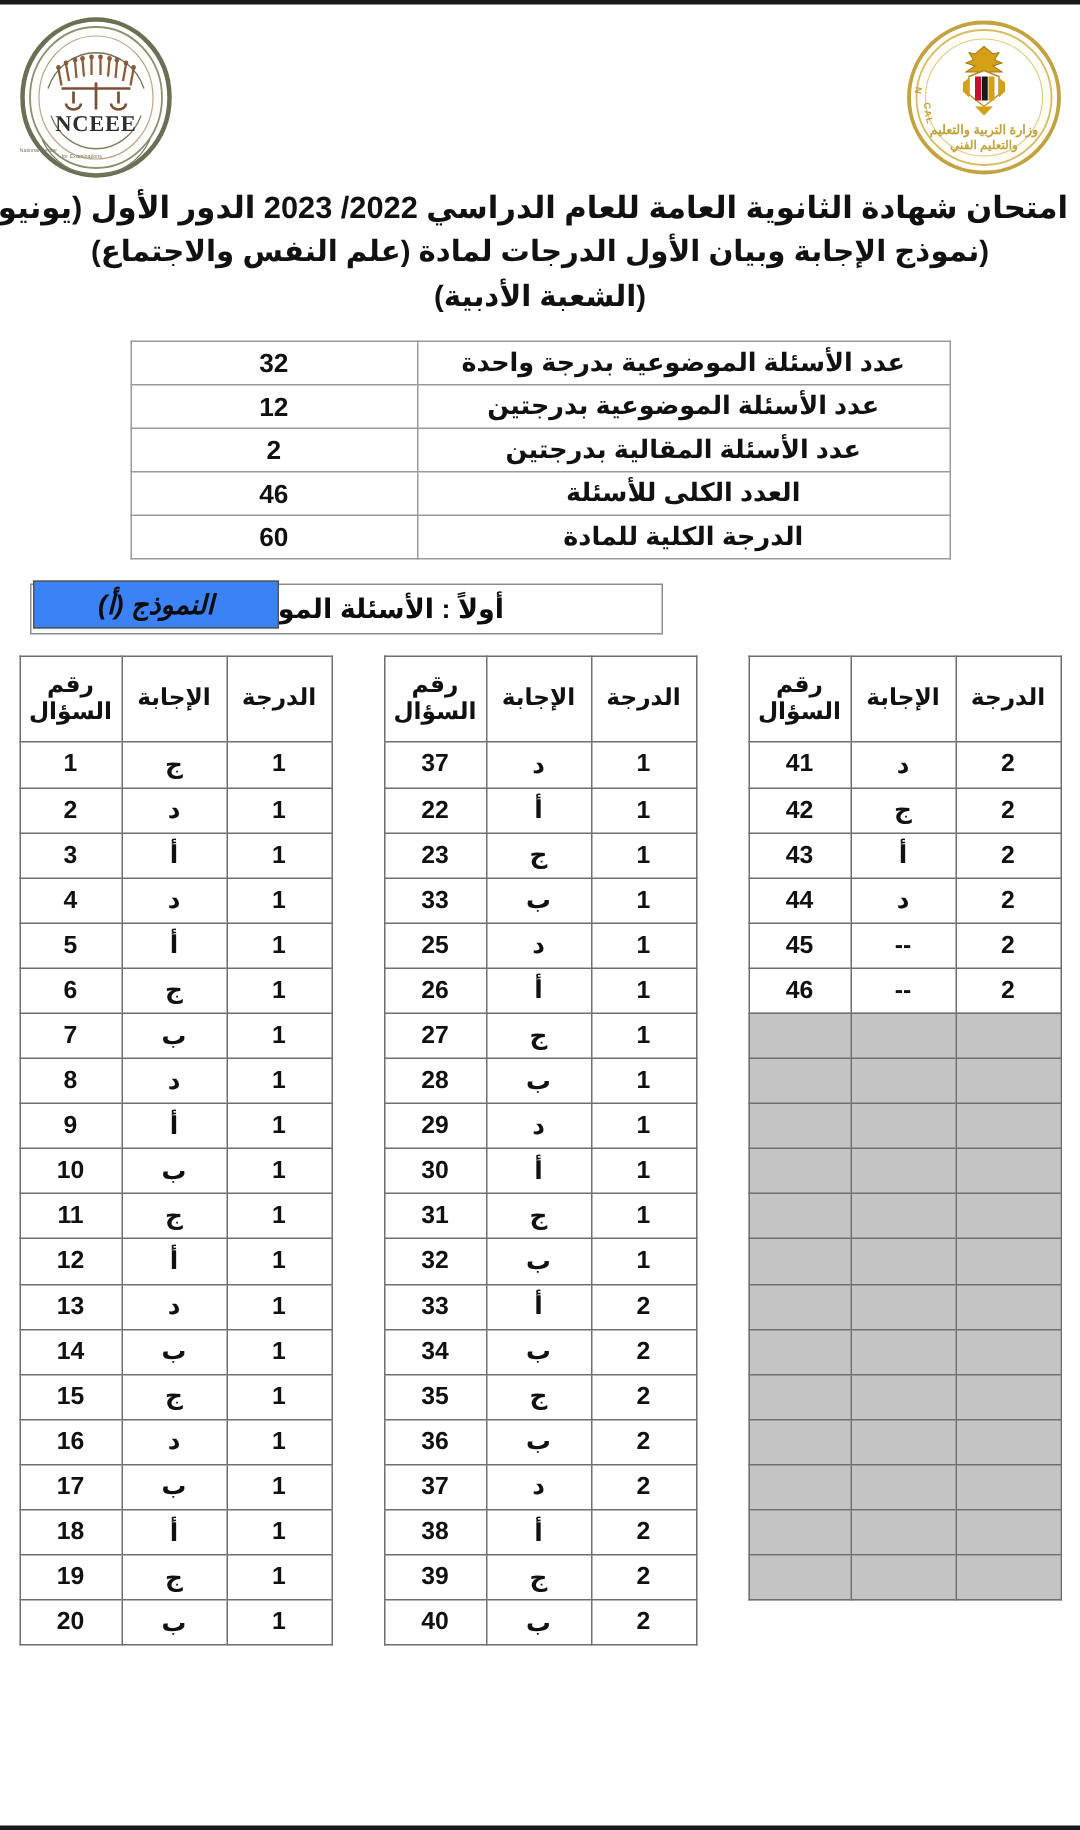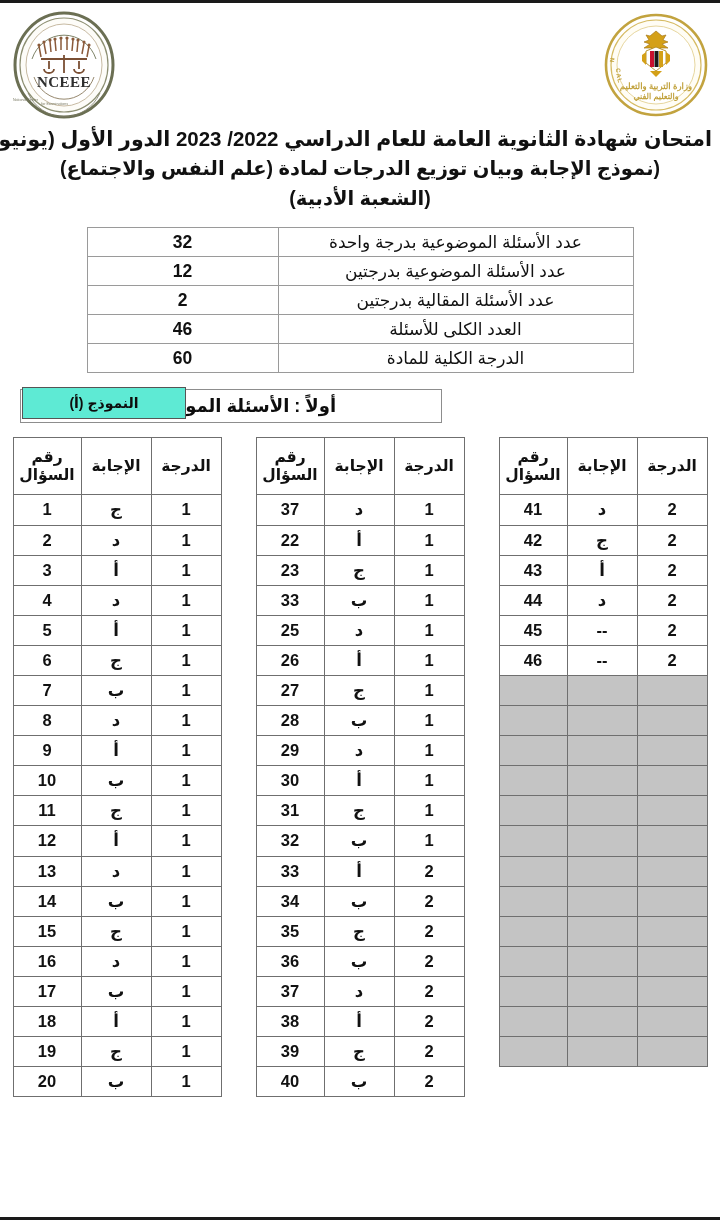--- a/index.html
+++ b/index.html
@@ -65,21 +65,21 @@
   }
   table.summary td{
     border:1px solid #9a9a9a;
     height:26px;
     font-size:16.5px;
     padding:1px 8px;
     color:#111;
   }
   table.summary td.lbl{
     text-align:center;
-    font-weight:normal;
+    font-weight:bold;
     width:338px;
     font-size:17px;
   }
   table.summary td.val{
     text-align:center;
     font-weight:bold;
     width:174px;
     font-size:17.5px;
     direction:ltr;
   }
@@ -100,22 +100,23 @@
     display:flex; align-items:center; justify-content:center;
     font-weight:bold; font-size:18px;
     background:#fff;
   }
   .box-model{
     position:absolute;
     left:22px; top:-2px;
     width:162px; height:30px;
     border:1.5px solid #555;
     display:flex; align-items:center; justify-content:center;
-    font-weight:bold; font-size:14px;
-    background:#5eead4;
+    font-weight:bold; font-size:18px;
+    background:#3b82f6;
+    font-style:italic;
   }
 
   
   .grid{
     display:flex;
     flex-direction:row;
     justify-content:center;
     align-items:flex-start;
     gap:34px;
     margin-top:12px;
@@ -252,21 +253,21 @@
         </text>
         <text font-family="Liberation Sans, sans-serif" font-size="6.2" font-weight="bold" fill="#c2a33f" letter-spacing="1">
           <textPath href="#arcBot" startOffset="12%">EDUCATION AND TECHNICAL</textPath>
         </text>
       </svg>
     </div>
   </div>
 
   <div class="titles">
     <div class="title-line t1">امتحان شهادة الثانوية العامة للعام الدراسي 2022/ 2023 الدور الأول (يونيو- يوليو)</div>
-    <div class="title-line t2">(نموذج الإجابة وبيان توزيع الدرجات لمادة (علم النفس والاجتماع)</div>
+    <div class="title-line t2">(نموذج الإجابة وبيان الأول الدرجات لمادة (علم النفس والاجتماع)</div>
     <div class="title-line t3">(الشعبة الأدبية)</div>
   </div>
 
   <div class="summary-wrap">
     <table class="summary">
       <tbody id="summary-body">
           <tr>
             <td class="lbl">عدد الأسئلة الموضوعية بدرجة واحدة</td>
             <td class="val">32</td>
           </tr>

